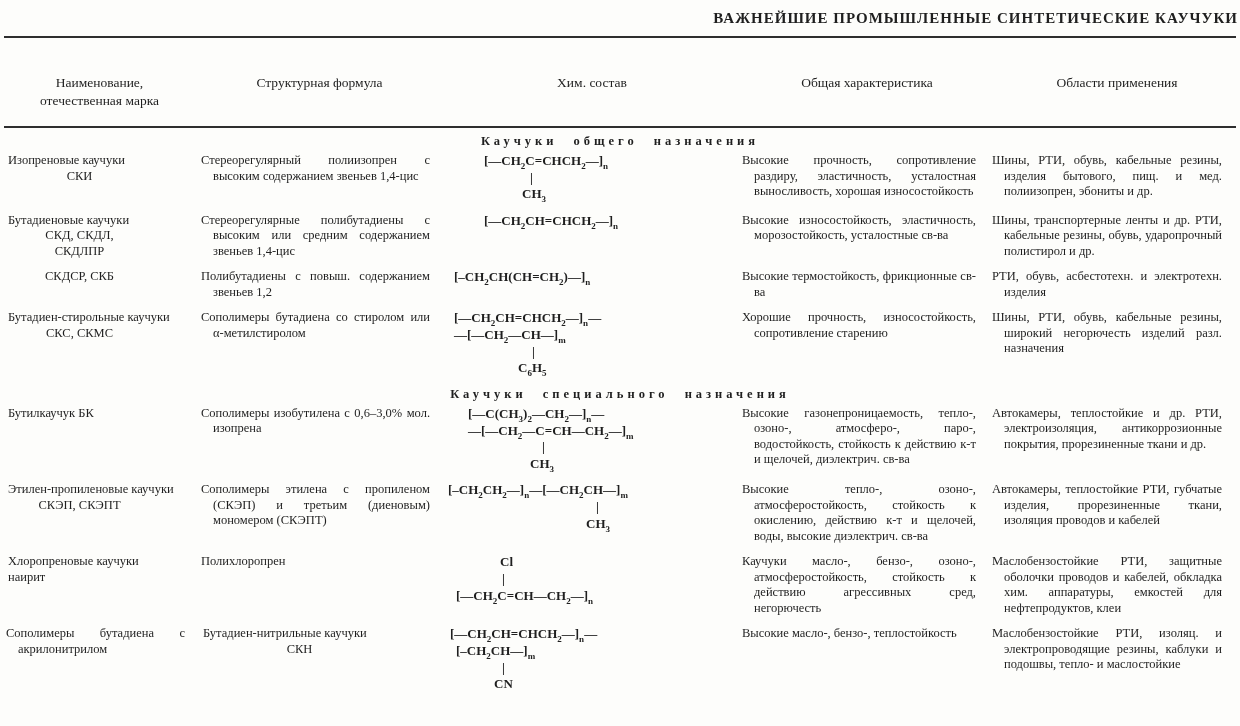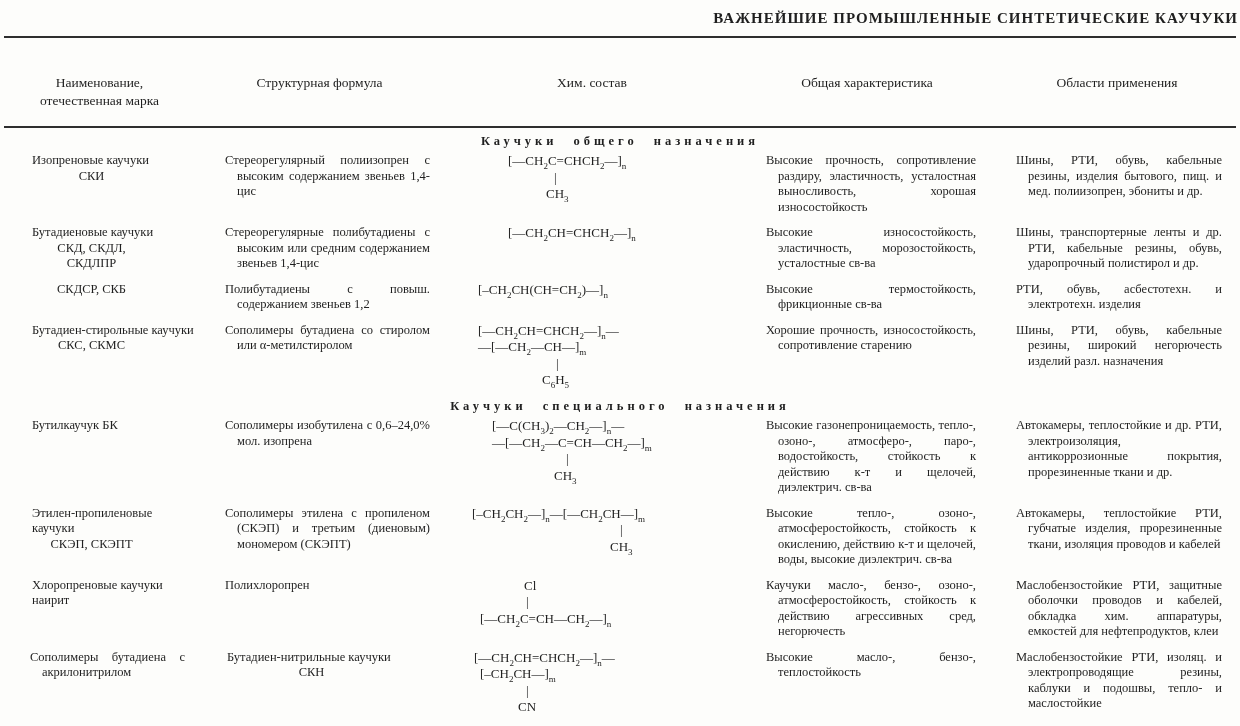--- a/index.html
+++ b/index.html
@@ -20,29 +20,29 @@
   }
   .header-cell{text-align:center;white-space:pre-line;line-height:1.3;}
   .section-heading{
     text-align:center;font-weight:bold;font-size:12.5px;
     letter-spacing:4px;word-spacing:9px;margin:6px 0 4px 0;
   }
   .row{
     display:grid;grid-template-columns:195px 245px 300px 250px 250px;
     font-size:12.5px;line-height:1.24;margin-bottom:10px;
   }
-  .cell{min-height:1em;margin-left:24px;}
+  .cell{min-height:1em;}
   .name-title{white-space:pre-line;padding-left:6px;}
   .name-brand{text-align:center;white-space:pre-line;padding-right:40px;}
   .hang{padding-left:12px;text-indent:-12px;}
   .cell-comp{padding:0 12px 0 4px;text-align:justify;}
   .cell-char{padding-right:16px;text-align:justify;}
   .cell-app{padding-right:20px;text-align:justify;}
   .cell-formula{font-size:13px;line-height:1.28;}
-  .f-line{white-space:pre;}
+  .f-line{white-space:pre;font-weight:bold;}
   sub{font-size:9px;line-height:0;}
 </style>
 </head>
 <body>
 
 <div class="page">
   <div class="title">ВАЖНЕЙШИЕ ПРОМЫШЛЕННЫЕ СИНТЕТИЧЕСКИЕ КАУЧУКИ</div>
   <div class="rule"></div>
   <div class="header-row">
     <div class="header-cell">Наименование,
@@ -131,21 +131,21 @@
         <div class="cell cell-app">
           <div class="hang">Шины, РТИ, обувь, кабельные резины, широкий негорючесть изделий разл. назначения</div>
         </div>
       </div>
       <div class="section-heading">Каучуки специального назначения</div>
       <div class="row">
         <div class="cell cell-name">
           <div class="name-title">Бутилкаучук БК</div>
         </div>
         <div class="cell cell-comp">
-          <div class="hang">Сополимеры изобутилена с 0,6–24,0% мол. изопрена</div>
+          <div class="hang">Сополимеры изобутилена с 0,6–3,0% мол. изопрена</div>
         </div>
         <div class="cell cell-formula" style="padding-left: 26px;">
           <div class="f-line" style="padding-left: 0px;">[—C(CH<sub>3</sub>)<sub>2</sub>—CH<sub>2</sub>—]<sub>n</sub>—</div>
           <div class="f-line" style="padding-left: 0px;">—[—CH<sub>2</sub>—C=CH—CH<sub>2</sub>—]<sub>m</sub></div>
           <div class="f-line" style="padding-left: 74px;">|</div>
           <div class="f-line" style="padding-left: 62px;">CH<sub>3</sub></div>
         </div>
         <div class="cell cell-char">
           <div class="hang">Высокие газонепроницаемость, тепло-, озоно-, атмосферо-, паро-, водостойкость, стойкость к действию к-т и щелочей, диэлектрич. св-ва</div>
         </div>

